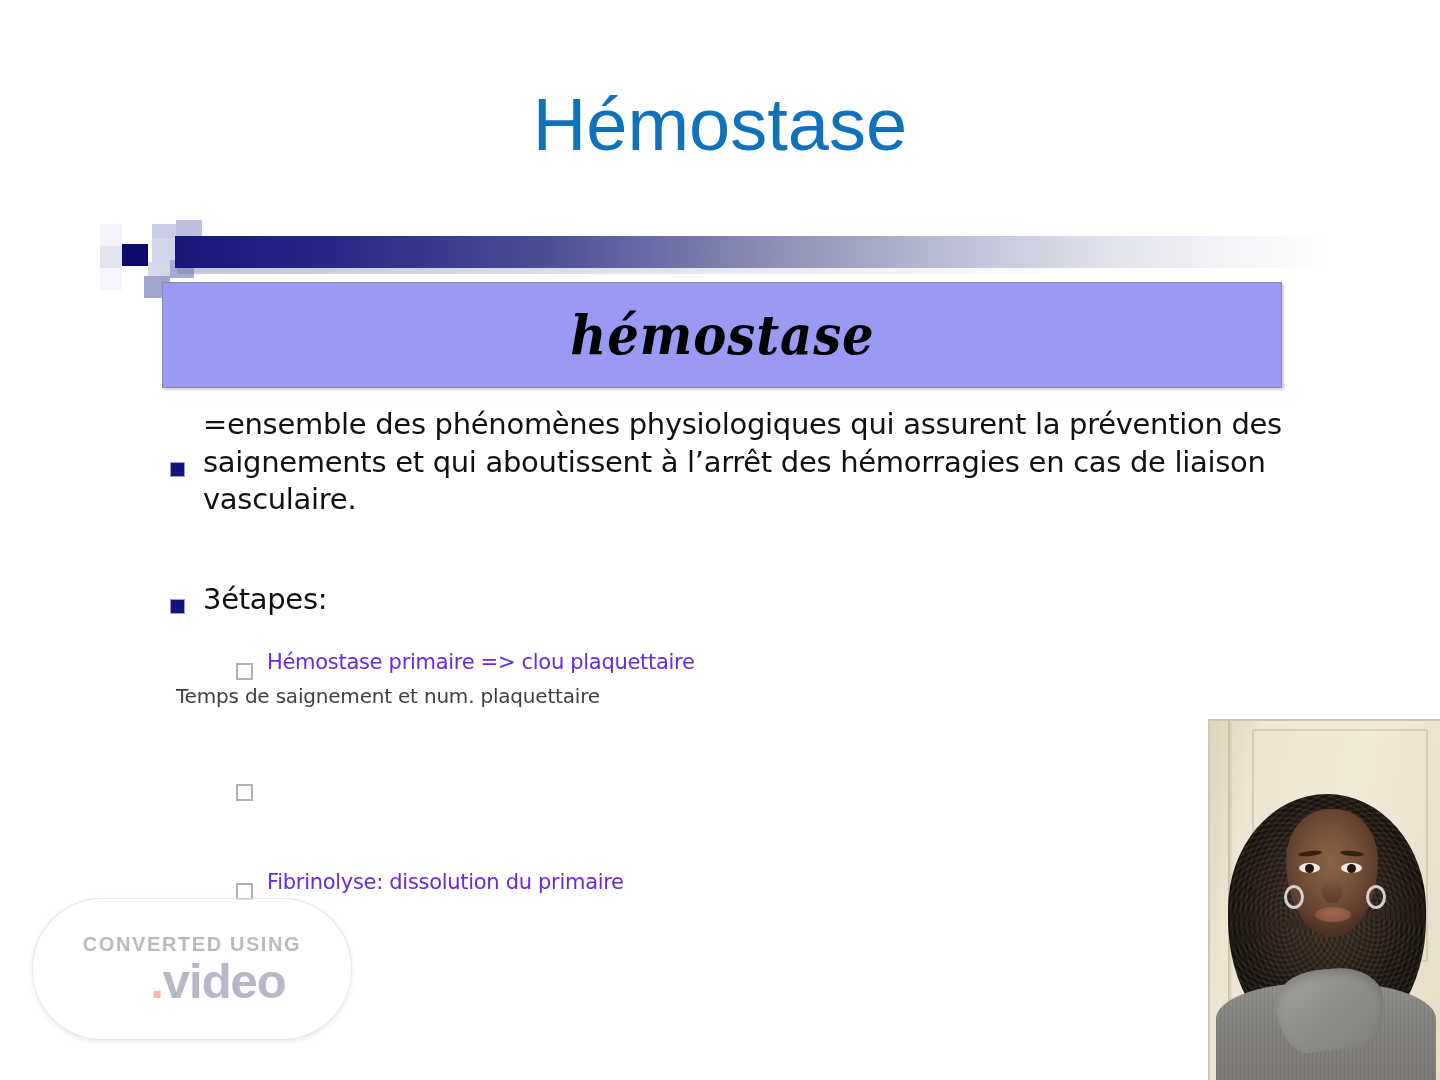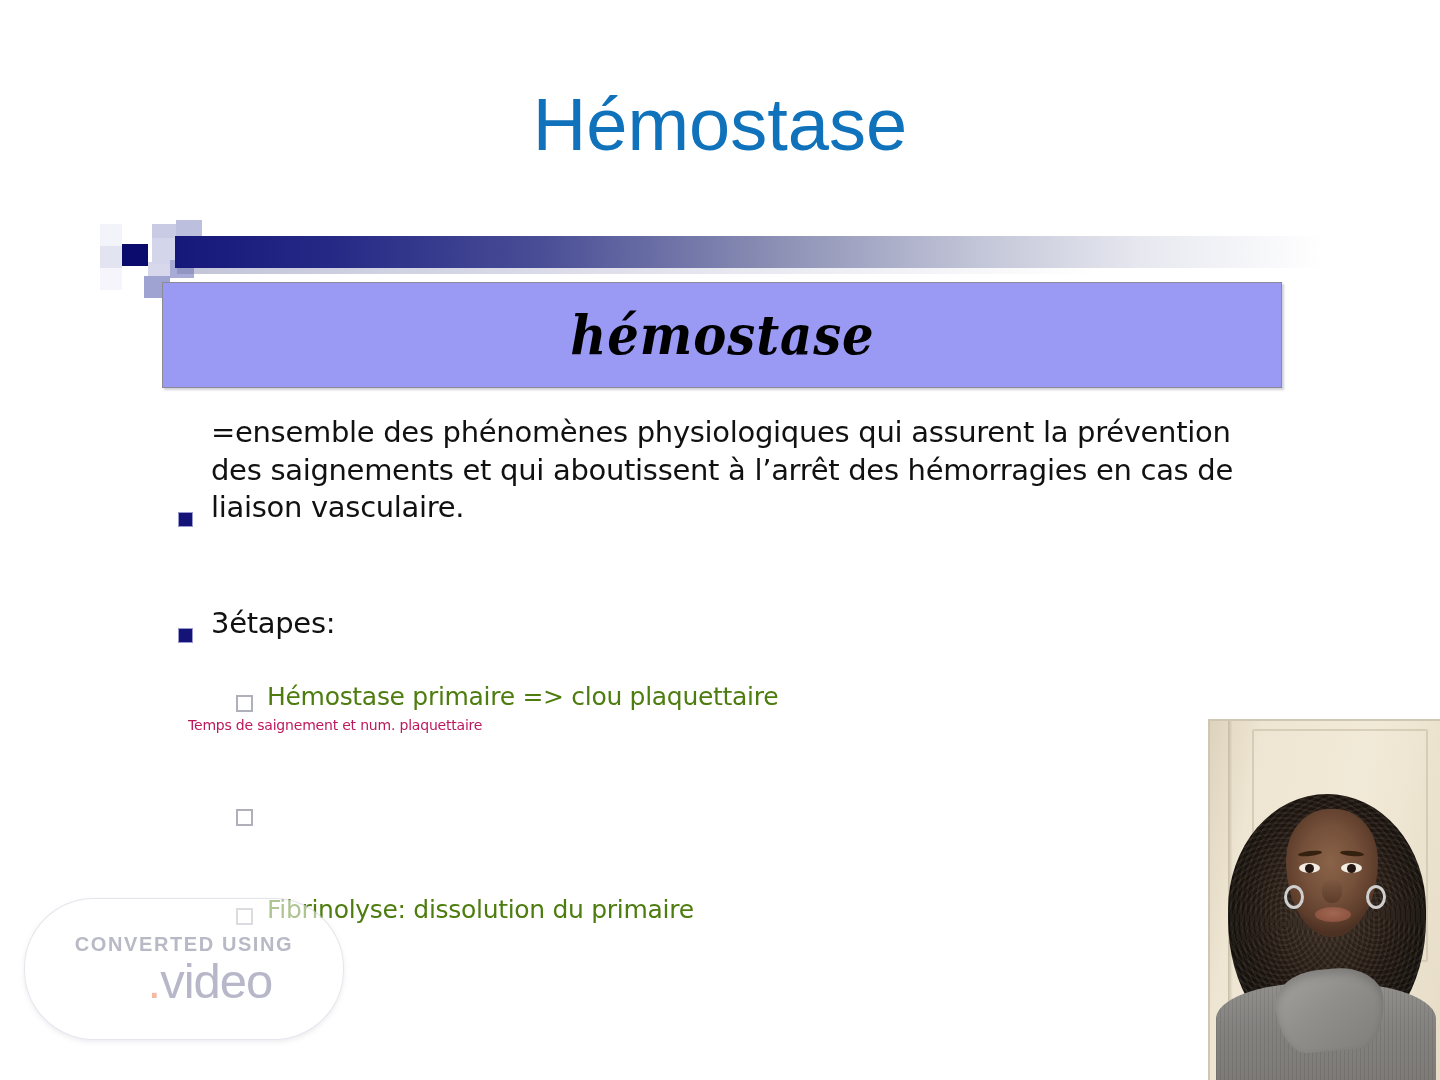--- a/index.html
+++ b/index.html
@@ -92,22 +92,22 @@
 
   
   .content {
     position: absolute;
     left: 170px;
     top: 406px;
     width: 1120px;
   }
   .bullet-row {
     display: flex;
-    align-items: flex-end;
-    margin: 8px;
+    align-items: center;
+    margin: 0;
   }
   .bullet-sq {
     flex: 0 0 auto;
     width: 15px;
     height: 15px;
     background: #131378;
     border: 1px solid #9a9ad0;
     margin-top: 13px;
     margin-right: 18px;
     box-sizing: border-box;
@@ -130,41 +130,41 @@
     line-height: 1.30;
     letter-spacing: -0.3px;
   }
   .lvl2-row {
     display: flex;
     align-items: flex-start;
     margin-left: 66px;
   }
   .lvl2-text {
     font-family: "DejaVu Sans", sans-serif;
-    font-size: 25px;
+    font-size: 21px;
     font-weight: 400;
-    color: #4d7c0f;
+    color: #6d28d9;
     line-height: 1.28;
     letter-spacing: -0.3px;
   }
   .plain-note {
     font-family: "DejaVu Sans", sans-serif;
-    font-size: 14px;
+    font-size: 20px;
     font-weight: 400;
-    color: #be185d;
+    color: #404040;
     letter-spacing: -0.2px;
-    margin-left: 18px;
+    margin-left: 6px;
   }
   .gap-sm { height: 30px; }
   .gap-lg { height: 62px; }
 
   
   .watermark {
     position: absolute;
-    left: 24px;
+    left: 32px;
     top: 898px;
     width: 318px;
     height: 140px;
     border-radius: 70px;
     background: rgba(255,255,255,0.55);
     border: 1px solid rgba(180,180,200,0.35);
     box-shadow: 0 2px 5px rgba(150,150,170,0.18);
     display: flex;
     flex-direction: column;
     align-items: center;
@@ -183,21 +183,21 @@
     font-family: "Liberation Sans", sans-serif;
     font-size: 49px;
     font-weight: 700;
     letter-spacing: -1px;
     color: #b7b7c9;
     line-height: 0.98;
   }
   .wm-bot {
     font-family: "Liberation Sans", sans-serif;
     font-size: 49px;
-    font-weight: 400;
+    font-weight: 700;
     letter-spacing: -1px;
     color: #b7b7c9;
     line-height: 0.98;
     margin-left: 52px;
   }
   .wm-dot { color: #f6b9a4; }
 
   
   .presenter {
     position: absolute;

